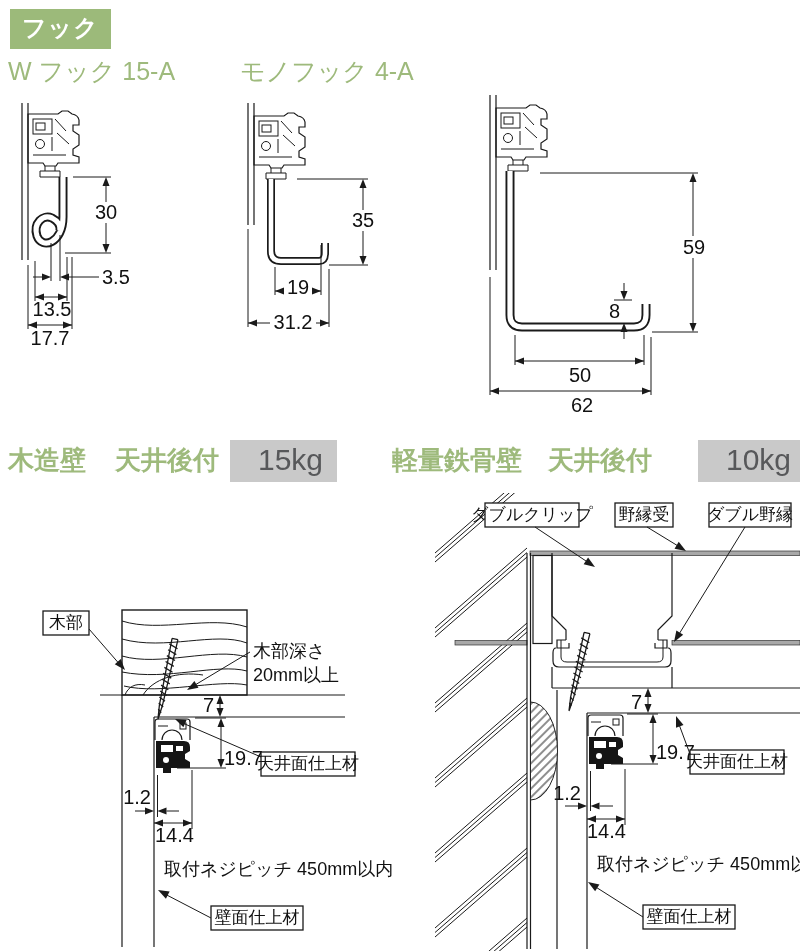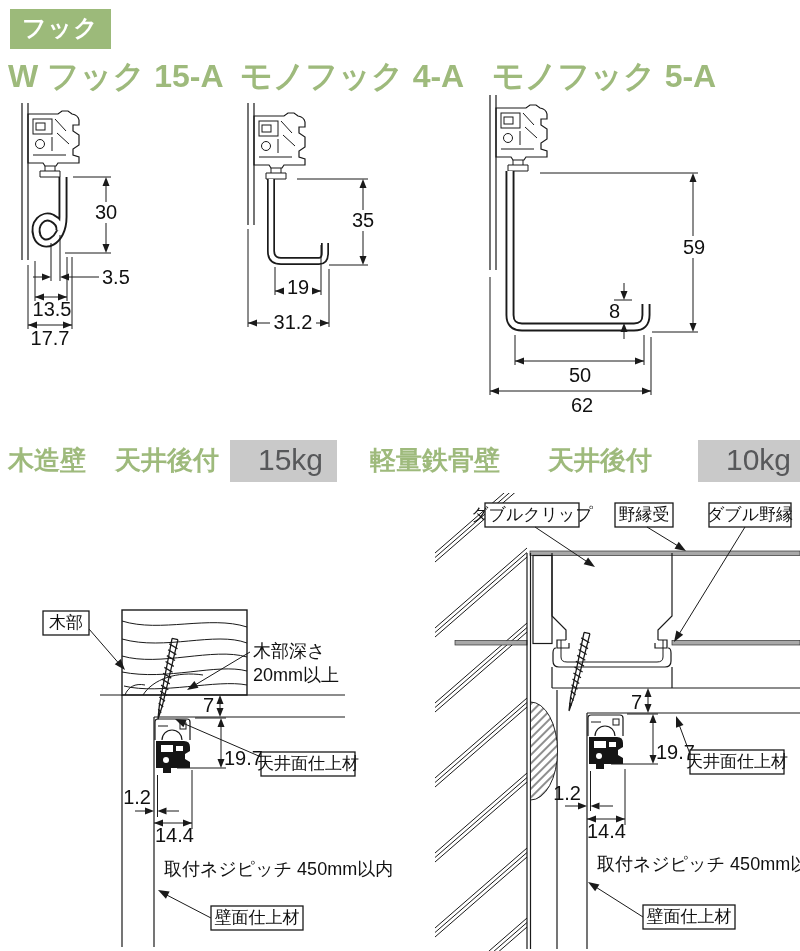--- a/index.html
+++ b/index.html
@@ -1,21 +1,21 @@
 <!DOCTYPE html>
 <html><head>
 <meta charset="utf-8">
 <style>
   html,body{margin:0;padding:0;background:#fff;}
   .canvas{position:relative;width:800px;height:951px;background:#fff;overflow:hidden;
           font-family:"Liberation Sans","DejaVu Sans",sans-serif;}
   .abs{position:absolute;}
   .cat-badge{background:#9cba7a;color:#fff;font-size:24px;font-weight:600;
              padding:3px 12px 5px 12px;letter-spacing:1px;}
-  .hook-title{color:#9eba7c;font-size:32px;font-weight:700;white-space:nowrap;}
+  .hook-title{color:#9eba7c;font-size:25px;font-weight:400;white-space:nowrap;}
   .sec-title{color:#9eba7c;font-size:26px;font-weight:600;white-space:nowrap;}
   .kg-badge{background:#c9c9c9;color:#57585a;font-size:30px;text-align:center;
             padding:3px 14px 5px 28px;}
   svg text{font-family:"Liberation Sans","DejaVu Sans",sans-serif;fill:#111;}
   .dim{font-size:20px;}
   .lbl{font-size:17px;}
   .note{font-size:18px;}
   .ln{stroke:#1a1a1a;stroke-width:1.2;fill:none;}
   .thin{stroke:#1a1a1a;stroke-width:1;fill:none;}
   .thick{stroke:#1a1a1a;stroke-width:1.4;fill:none;}
@@ -26,21 +26,20 @@
 </style>
 </head>
 <body>
 
 <div class="canvas">
 
   <div class="abs cat-badge" style="left:10px;top:9px;">フック</div>
 
   <div class="abs hook-title" style="left:8px;top:55px;">W フック 15-A</div>
   <div class="abs hook-title" style="left:240px;top:55px;">モノフック 4-A</div>
-  <div class="abs hook-title" style="left:492px;top:55px;">モノフック 5-A</div>
 
   <svg class="abs" style="left:15px;top:95px;" width="200" height="270" viewBox="0 0 200 270">
     <g>
       <path class="ln" d="M7,8 V165 M13,8 V165"></path>
     </g>
     <g transform="translate(13,16)">
       <path class="ln" fill="#fff" d="M0,3 H30 L34,0 H40 L44,3 Q50,4 51,9 V14 H45 V20 L51,24 V34 L45,38 V44 L51,46 V52 H30 L28,55 H17 L15,52 H0 Z"></path>
       <rect class="thin" x="5" y="8" width="19" height="15"></rect>
       <rect class="thin" x="8" y="12" width="9" height="7"></rect>
       <path class="thin" d="M27,8 L38,20 M29,22 L41,33 M24,26 V40"></path>
@@ -170,21 +169,21 @@
       <path class="thin" d="M10,306 H171"></path>
       <path class="tri" d="M10,306 l9,-3.5 l0,7 z"></path>
       <path class="tri" d="M171,306 l-9,-3.5 l0,7 z"></path>
       <text class="dim" x="102" y="327" text-anchor="middle">62</text>
     </g>
   </svg>
 
   <div class="abs sec-title" style="left:8px;top:443px;">木造壁</div>
   <div class="abs sec-title" style="left:115px;top:443px;">天井後付</div>
   <div class="abs kg-badge" style="left:230px;top:440px;">15kg</div>
-  <div class="abs sec-title" style="left:370px;top:443px;">軽量鉄骨壁</div>
+  <div class="abs sec-title" style="left:392px;top:443px;">軽量鉄骨壁</div>
   <div class="abs sec-title" style="left:548px;top:443px;">天井後付</div>
   <div class="abs kg-badge" style="left:698px;top:440px;">10kg</div>
 
   <svg class="abs" style="left:25px;top:555px;" width="370" height="396" viewBox="0 0 370 396">
 
     <g>
       <rect class="thick" fill="#fff" x="97" y="55" width="125" height="85"></rect>
       <path class="thin" d="M97,66 C135,78 185,60 222,72 M97,84 C140,96 190,76 222,88
                            M97,101 C135,112 188,92 222,102 M97,117 C142,126 192,108 222,116
                            M99,131 C135,140 192,124 222,130 M118,140 C128,124 152,116 178,120

